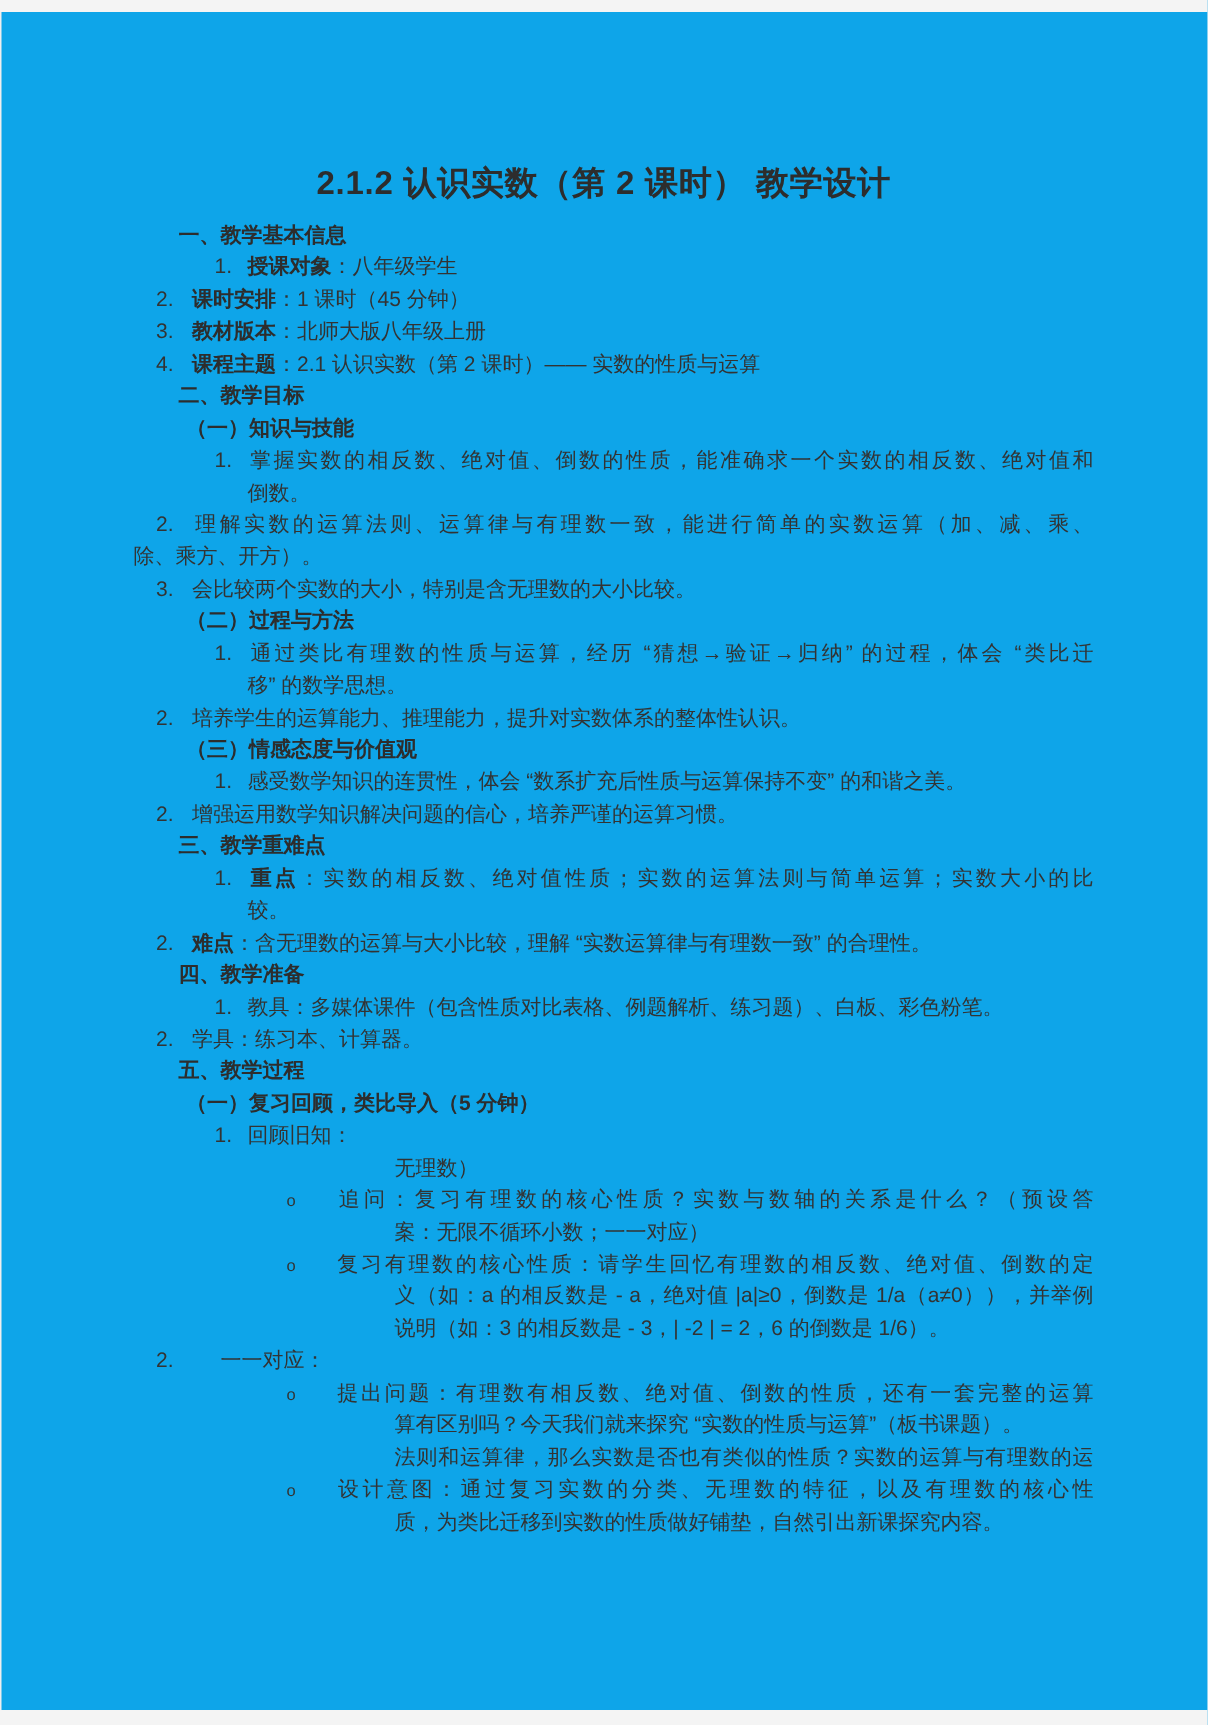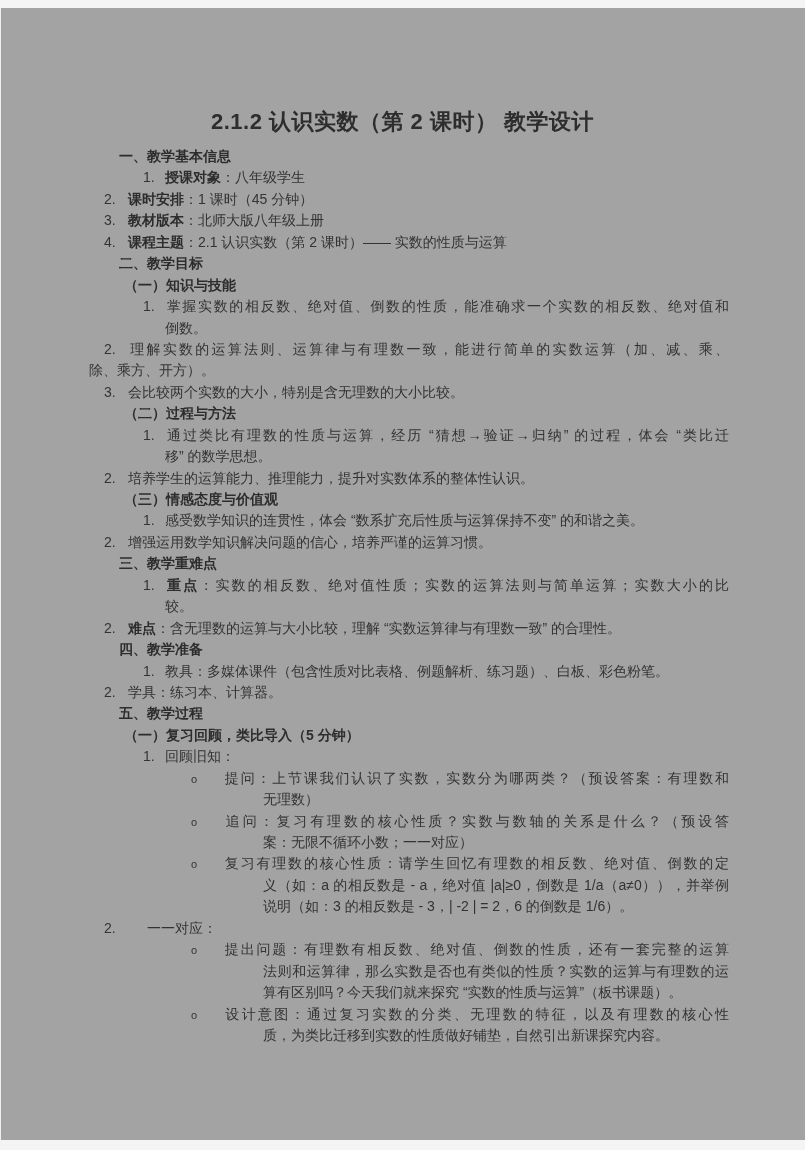--- a/index.html
+++ b/index.html
@@ -13,21 +13,21 @@
     width:805px;
     height:1150px;
     overflow:hidden;
     background:#f4f4f4;
   }
   .page{
     position:absolute;
     left:0; top:8px;
     width:805px;
     height:1132px;
-    background:#a3a3a3;
+    background:#0ea5e9;
     box-shadow:inset 1px 0 0 #efefef;
     overflow:hidden;
   }
   .doc-title{
     margin-top:98px;
     text-align:center;
     font-size:22px;
     line-height:32px;
     font-weight:bold;
     color:#2d2d2d;
@@ -92,28 +92,27 @@
         <div class="line h1"><span>三、教学重难点</span></div>
         <div class="line li1 jf"><span class="num">1.</span><span class="bold-label">重点</span><span>：实数的相反数、绝对值性质；实数的运算法则与简单运算；实数大小的比</span></div>
         <div class="line cont1"><span>较。</span></div>
         <div class="line li2"><span class="num">2.</span><span class="bold-label">难点</span><span>：含无理数的运算与大小比较，理解 “实数运算律与有理数一致” 的合理性。</span></div>
         <div class="line h1"><span>四、教学准备</span></div>
         <div class="line li1"><span class="num">1.</span><span>教具：多媒体课件（包含性质对比表格、例题解析、练习题）、白板、彩色粉笔。</span></div>
         <div class="line li2"><span class="num">2.</span><span>学具：练习本、计算器。</span></div>
         <div class="line h1"><span>五、教学过程</span></div>
         <div class="line h2"><span>（一）复习回顾，类比导入（5 分钟）</span></div>
         <div class="line li1"><span class="num">1.</span><span>回顾旧知：</span></div>
-        <div class="line bullet jf"><span class="num">o</span><span>提问：上节课我们认识了实数，实数分为哪两类？（预设答案：有理数和</span></div>
         <div class="line contb"><span>无理数）</span></div>
         <div class="line bullet jf"><span class="num">o</span><span>追问：复习有理数的核心性质？实数与数轴的关系是什么？（预设答</span></div>
         <div class="line contb"><span>案：无限不循环小数；一一对应）</span></div>
         <div class="line bullet jf"><span class="num">o</span><span>复习有理数的核心性质：请学生回忆有理数的相反数、绝对值、倒数的定</span></div>
         <div class="line contb jf"><span>义（如：a 的相反数是 - a，绝对值 |a|≥0，倒数是 1/a（a≠0）），并举例</span></div>
         <div class="line contb"><span>说明（如：3 的相反数是 - 3，| -2 | = 2，6 的倒数是 1/6）。</span></div>
         <div class="line li2c"><span class="num">2.</span><span>一一对应：</span></div>
         <div class="line bullet jf"><span class="num">o</span><span>提出问题：有理数有相反数、绝对值、倒数的性质，还有一套完整的运算</span></div>
+        <div class="line contb"><span>算有区别吗？今天我们就来探究 “实数的性质与运算”（板书课题）。</span></div>
         <div class="line contb jf"><span>法则和运算律，那么实数是否也有类似的性质？实数的运算与有理数的运</span></div>
-        <div class="line contb"><span>算有区别吗？今天我们就来探究 “实数的性质与运算”（板书课题）。</span></div>
         <div class="line bullet jf"><span class="num">o</span><span>设计意图：通过复习实数的分类、无理数的特征，以及有理数的核心性</span></div>
         <div class="line contb"><span>质，为类比迁移到实数的性质做好铺垫，自然引出新课探究内容。</span></div>
       </div>
   </div>
 </div>
 
 </body></html>

